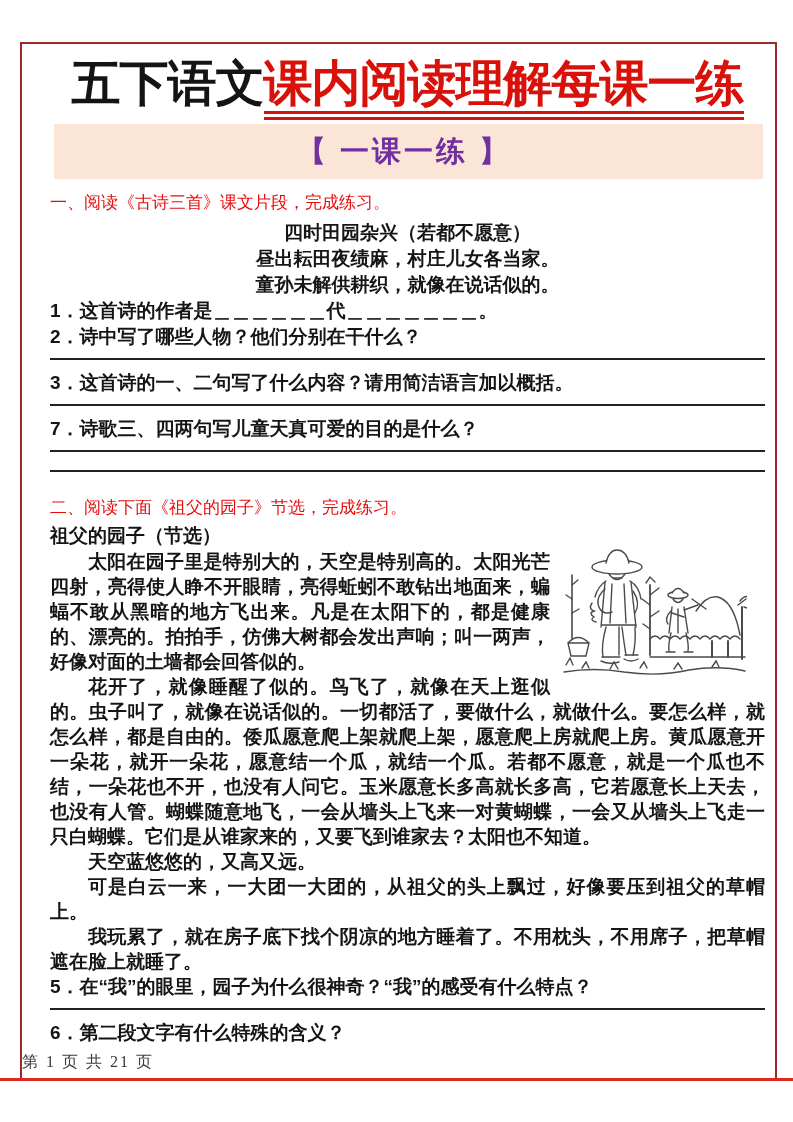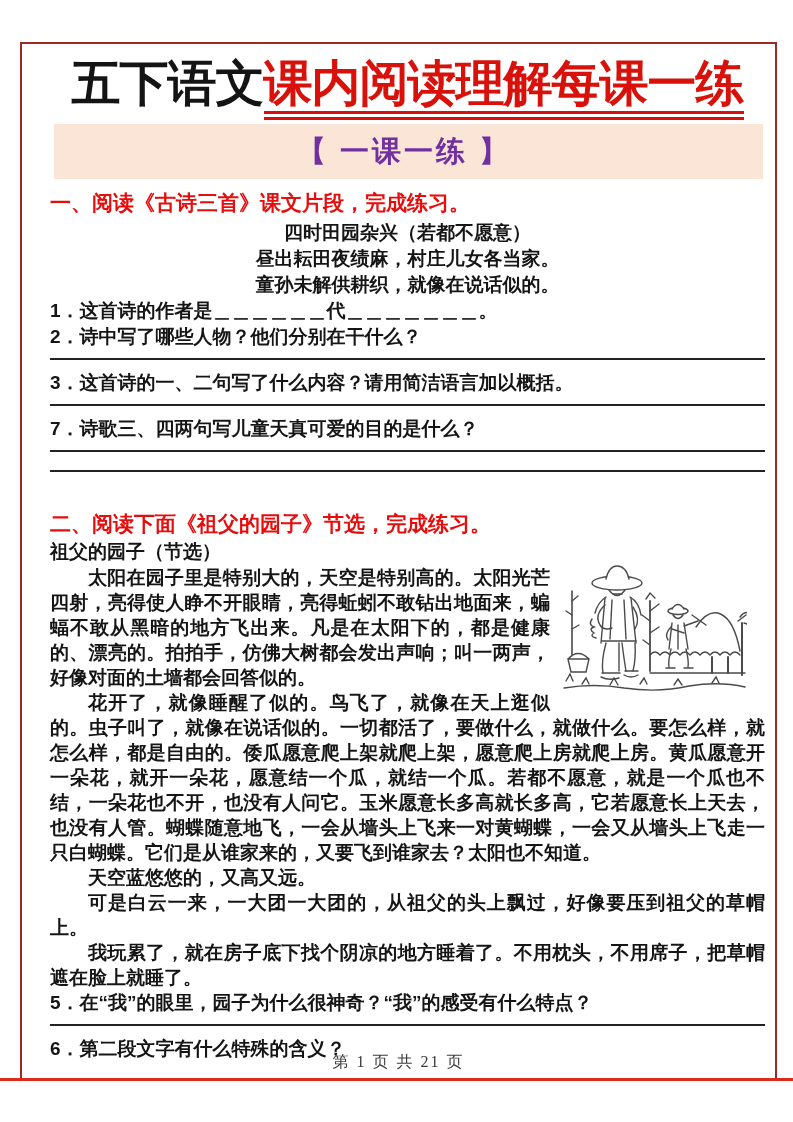--- a/index.html
+++ b/index.html
@@ -48,22 +48,22 @@
   }
   .banner span {
     color:#7030a0;
     font-size:29px;
     font-weight:bold;
     letter-spacing:3px;
   }
   .sec-heading {
     margin-top:12px;
     color:#e60d0d;
-    font-size:21px;
-    font-weight:bold;
+    font-size:17px;
+    font-weight:normal;
     line-height:24px;
   }
   .poem {
     margin-top:5px;
     text-align:center;
     font-size:19px;
     font-weight:600;
     line-height:26px;
   }
   .q {
@@ -91,25 +91,24 @@
     text-align:justify;
     text-indent:2em;
   }
   .illu {
     float:right;
     width:185px;
     height:128px;
     margin:-2px 18px 2px 12px;
   }
   .illu svg { width:100%; height:100%; }
-  .sec2 { margin-top:40px; }
+  .sec2 { margin-top:24px; }
   .footer {
     position:absolute;
     left:0; right:0; bottom:5px;
-    text-align:center;
     font-family:"Liberation Serif", serif;
     font-size:16px;
     letter-spacing:2px;
     color:#3a3a3a;
   }
 </style>
 </head>
 <body>
 
 <div class="frame">

